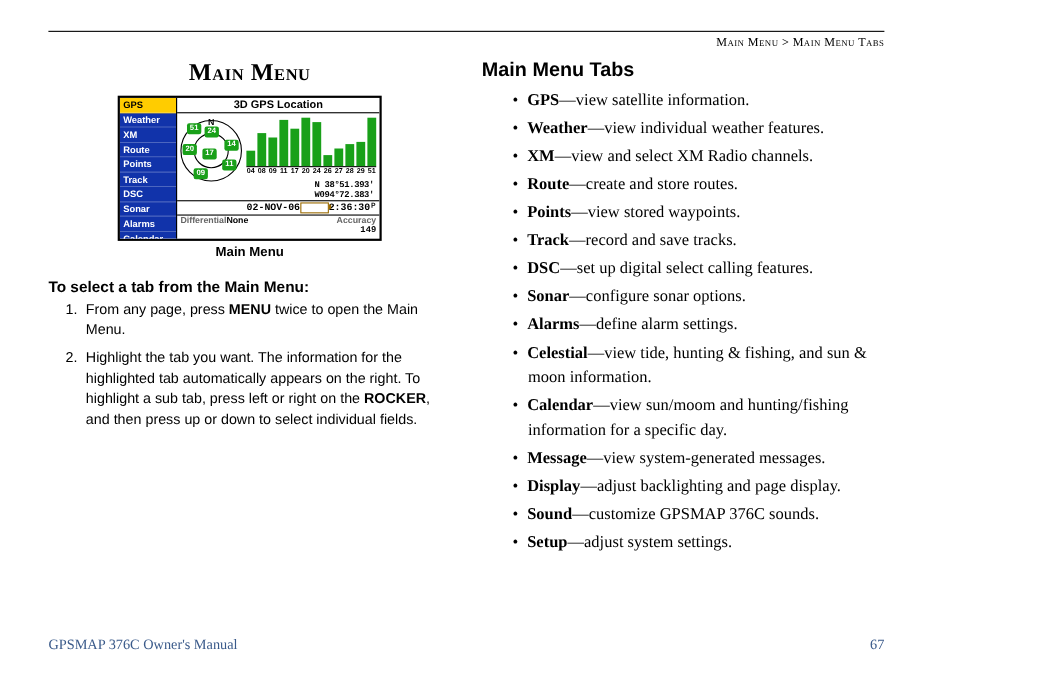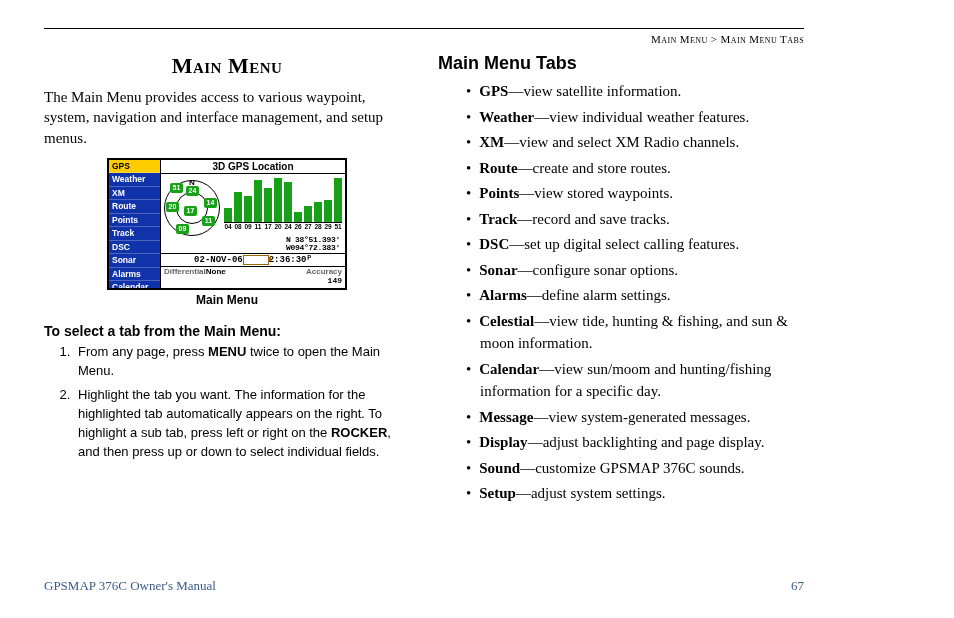--- a/index.html
+++ b/index.html
@@ -172,21 +172,21 @@
     right: 2px; bottom: 0;
     font-size: 8px;
     font-weight: bold;
     line-height: 1.1;
     text-align: left;
     font-family: "Courier New", monospace;
     letter-spacing: -0.3px;
   }
   .device-main .stripe {
     display: flex;
-    justify-content: center;
+    justify-content: flex-end;
     font-size: 9px;
     font-weight: bold;
     border-top: 1px solid #000;
     border-bottom: 1px solid #000;
     padding: 1px 3px;
     font-family: "Courier New", monospace;
   }
   .battery {
     width: 24px; height: 8px;
     border: 1px solid #9a6a00;
@@ -277,21 +277,20 @@
 <div class="page">
   <div class="rule"></div>
   <div class="breadcrumb">
     <span>Main Menu</span><span> &gt; </span><span>Main Menu Tabs</span>
   </div>
 
   <div class="columns">
 
     <div class="col">
       <h1 class="main-title">Main Menu</h1>
-      <p class="intro">The Main Menu provides access to various waypoint, system, navigation and interface management, and setup menus.</p>
 
       <div class="figure">
         <div class="device">
           <div class="device-sidebar" id="dev-sidebar">
               <div class="row sel">GPS</div>
               <div class="row">Weather</div>
               <div class="row">XM</div>
               <div class="row">Route</div>
               <div class="row">Points</div>
               <div class="row">Track</div>

